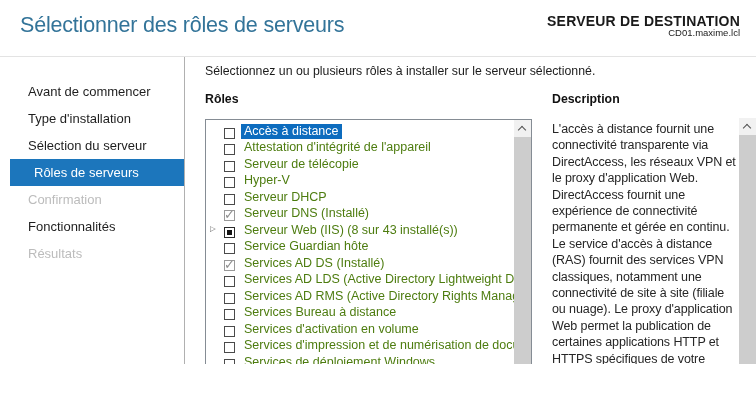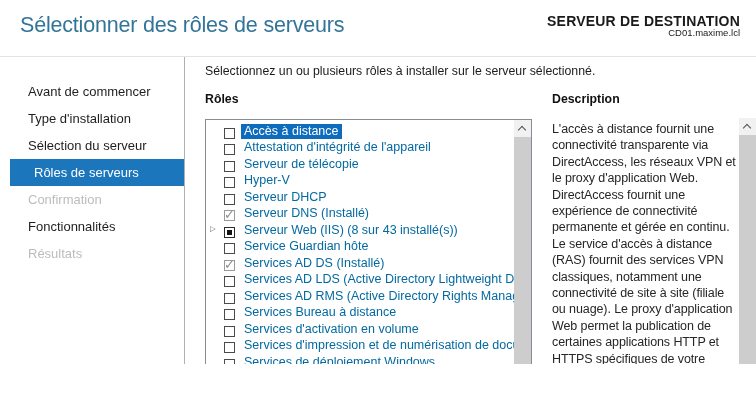--- a/index.html
+++ b/index.html
@@ -31,21 +31,21 @@
   .listbox { position:absolute; left:205px; top:119px; width:327px; height:297px; border:1px solid #858c94; background:#fff; overflow:hidden; }
   .rows { position:absolute; left:0; top:2px; right:17px; bottom:0; overflow:hidden; }
   .row { height:16.5px; display:flex; align-items:flex-end; white-space:nowrap; padding-left:4px; overflow:hidden; }
   .expander { flex:none; width:14px; font-size:7.5px; color:#6e6e6e; line-height:16.5px; }
   .expander.has-exp::before { content:"\25B7"; }
   .cb { flex:none; position:relative; width:11px; height:11px; border:1px solid #4a4a4a; background:#fff; margin-right:6px; }
   .cb.installed { border-color:#999; }
   .cb.installed::before { content:"\2713"; position:absolute; left:-1px; top:-4px; font-size:13px; font-weight:bold; color:#8d8d8d; }
   .cb.partial { border-color:#2b2b2b; }
   .cb.partial::before { content:""; position:absolute; left:2px; top:2px; right:2px; bottom:2px; background:#141414; }
-  .row .label { font-size:12.5px; color:#0369a1; padding:0 3px; line-height:15px; }
+  .row .label { font-size:12.5px; color:#4d7c0f; padding:0 3px; line-height:15px; }
   .row .label.selected { background:#0d6cbe; color:#fff; }
 
   
   .scrollbar { position:absolute; width:17px; background:#f0f0f0; }
   .roles-scroll { right:0; top:0; bottom:0; }
   .scroll-up { position:absolute; top:0; left:0; right:0; height:17px; background:#f1f1f1; }
   .chev-up { position:absolute; left:5px; top:7px; width:6px; height:6px; border-left:1.6px solid #515151; border-top:1.6px solid #515151; transform:rotate(45deg); }
   .thumb { position:absolute; left:0; right:0; background:#cdcdcd; }
   .roles-scroll .thumb { top:17px; bottom:0; }
   .desc-scroll { left:739px; top:118px; bottom:0; background:#f1f1f1; }

